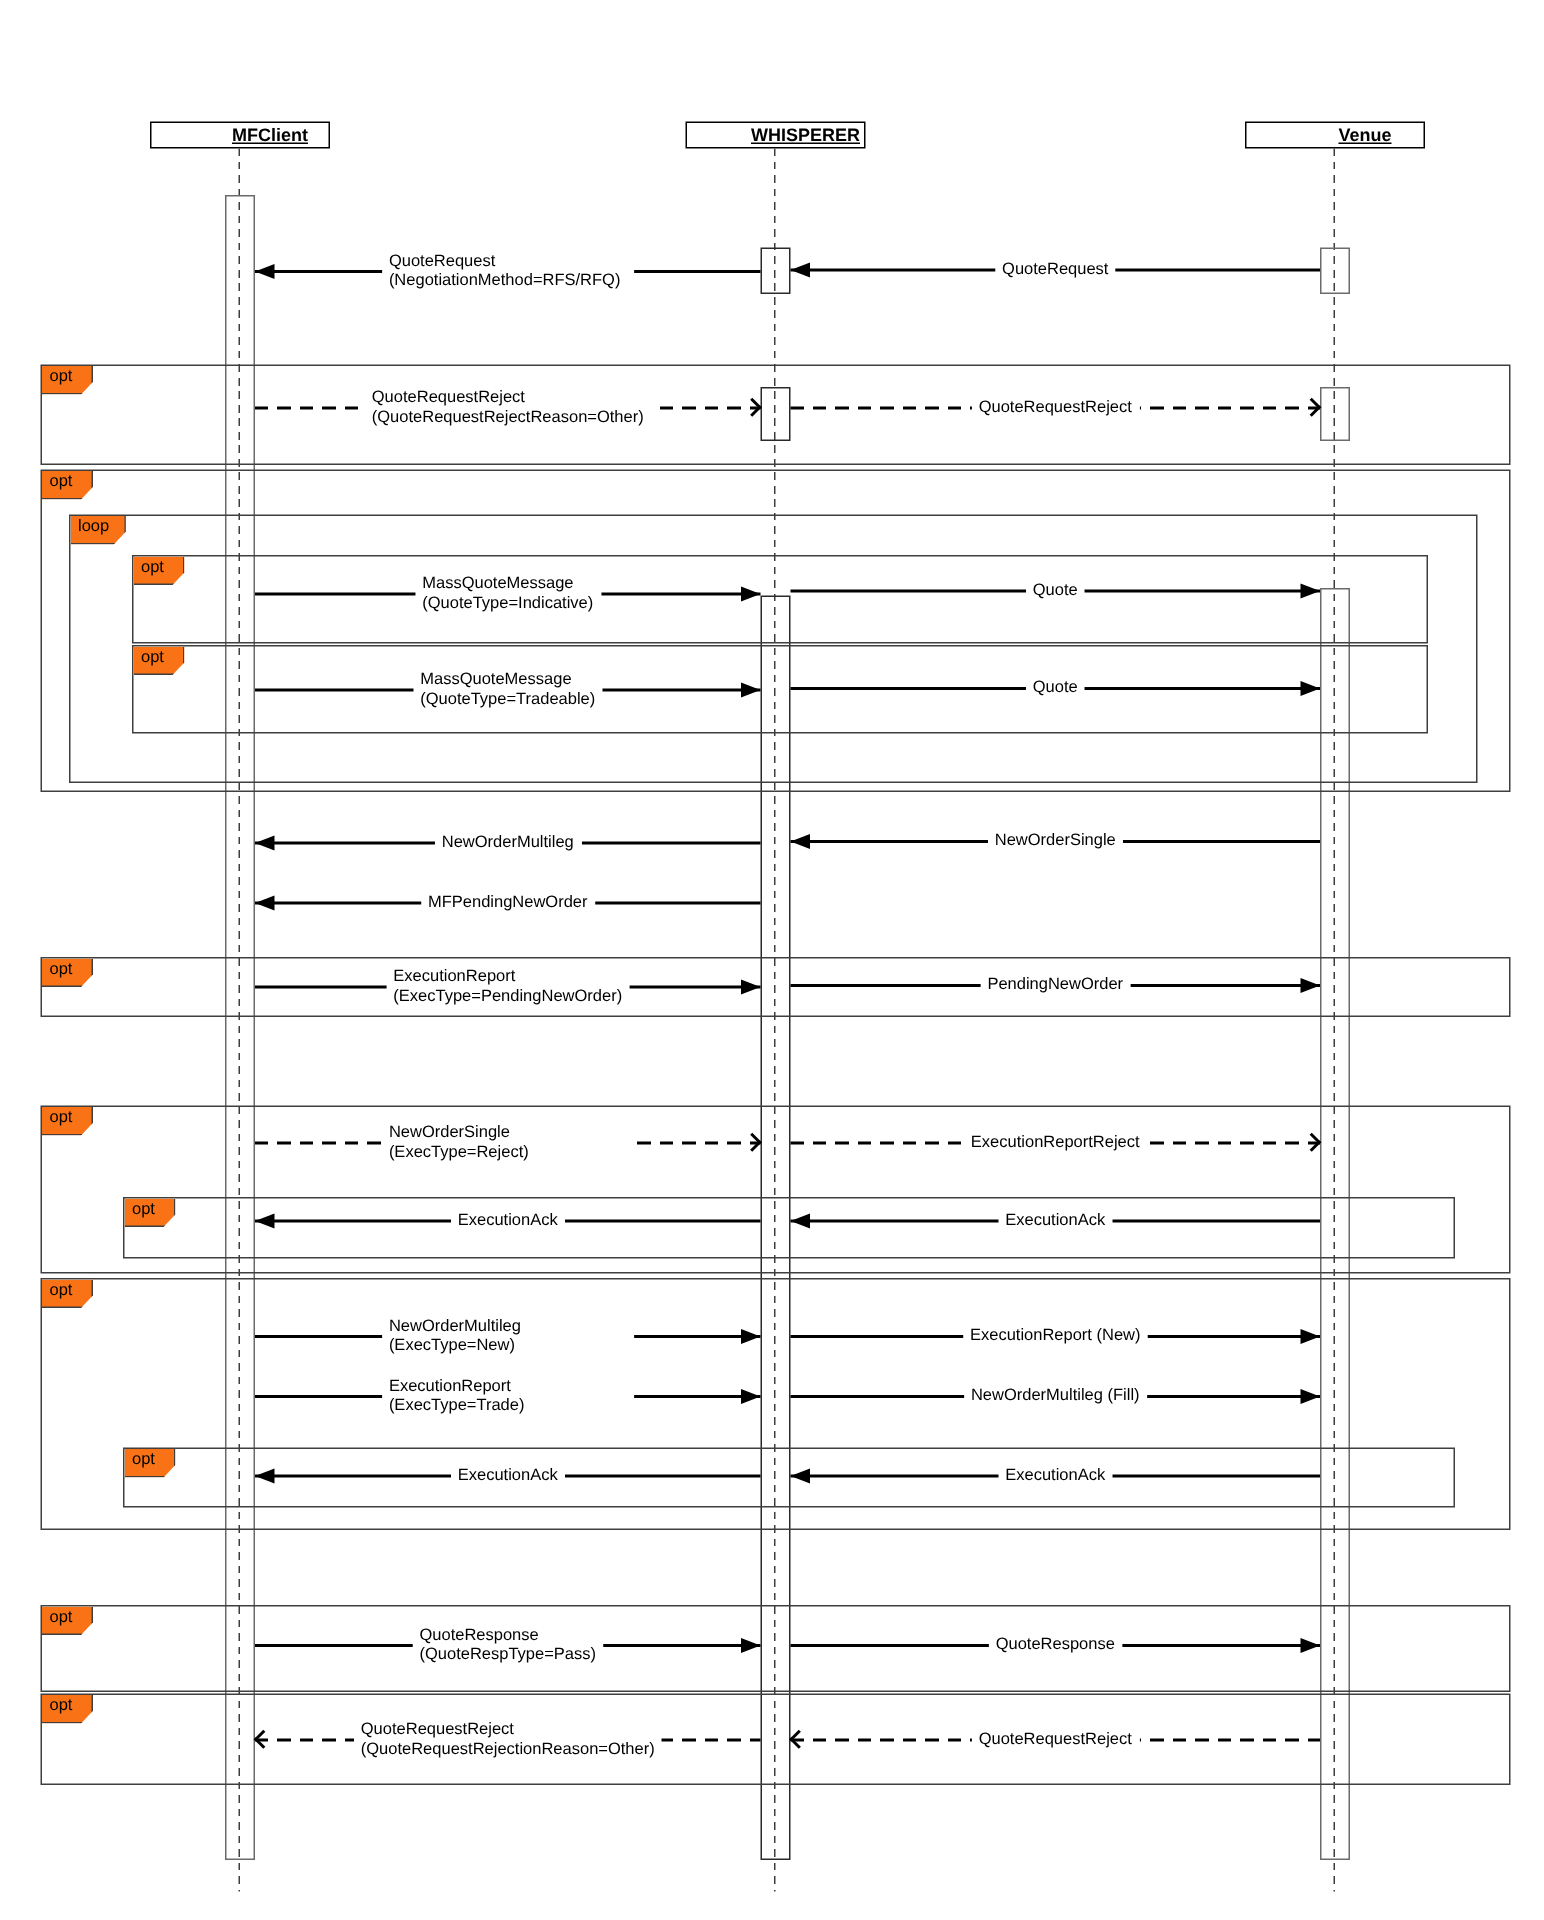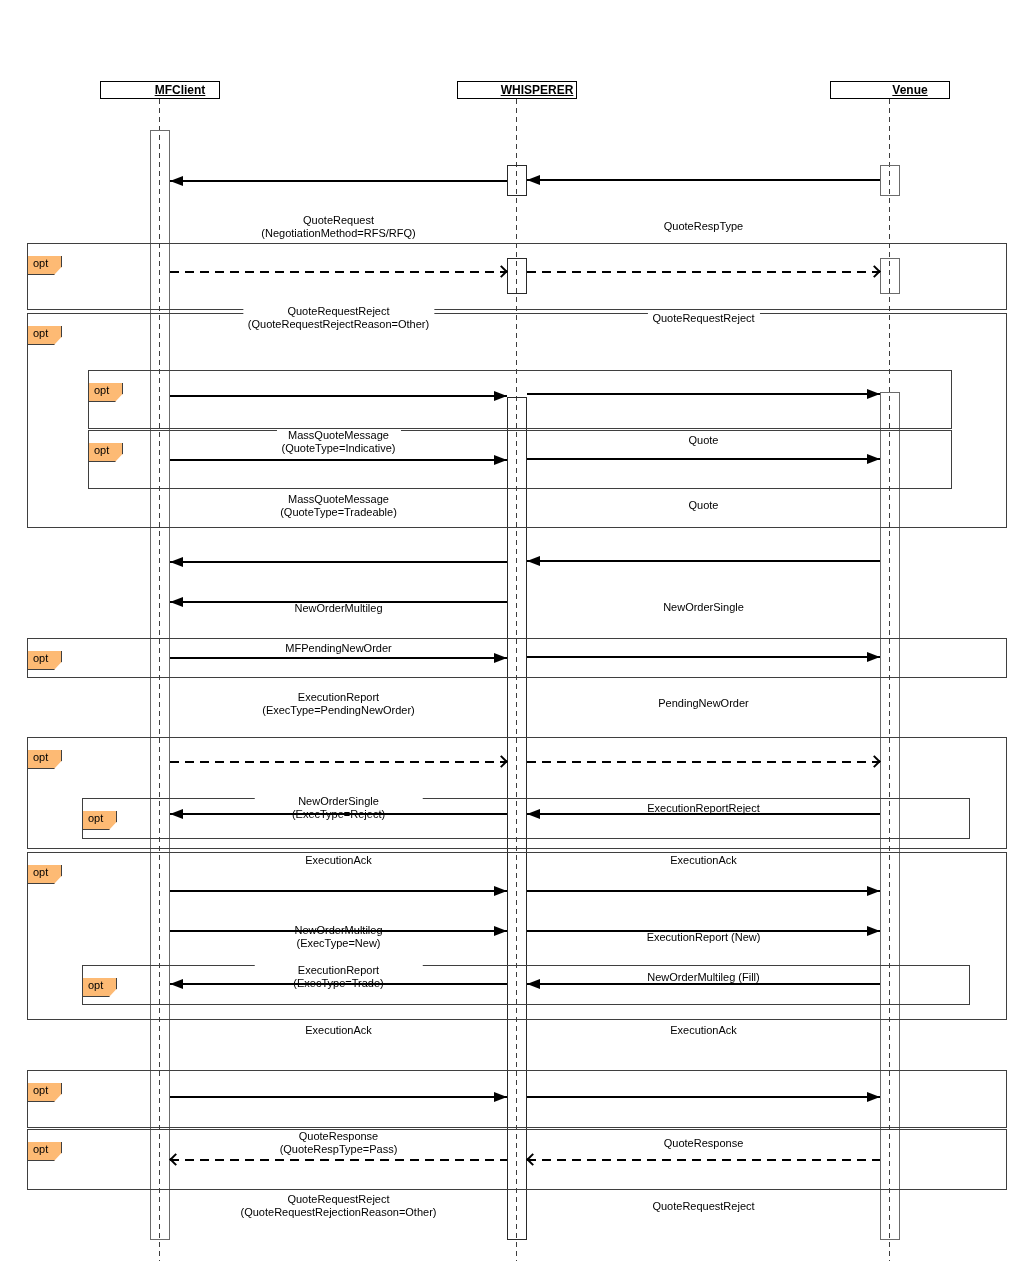--- a/index.html
+++ b/index.html
@@ -25,36 +25,36 @@
   
   .act {
     position: absolute; width: 20px; background: transparent;
     border: 1px solid #6b6b6b; z-index: 2;
   }
   .act.dark { border-color: #2a2a2a; }
 
   
   .frag { position: absolute; border: 1px solid #3f3f3f; z-index: 3; }
   .frag-label {
-    position: absolute; top: 12px; left: 0; min-width: 34px; height: 19px;
-    padding: 1px 11px 0 5px; font-size: 11px; background: #fdba74;
+    position: absolute; top: 0; left: 0; min-width: 34px; height: 19px;
+    padding: 1px 11px 0 5px; font-size: 11px; background: #f97316;
     clip-path: polygon(0 0, 100% 0, 100% 55%, calc(100% - 8px) 100%, 0 100%);
     box-shadow: inset -1px -1px 0 #3f3f3f;
   }
 
   
   .msg { position: absolute; z-index: 4; height: 0; }
   .mline { position: absolute; left: 0; right: 0; top: -1px; height: 2px; background: #000; }
   .mline.dashed {
     background: repeating-linear-gradient(90deg, #000 0 9px, transparent 9px 15px);
   }
   .mlabel {
     position: absolute; left: 50%; top: 0; transform: translate(-50%, -50%);
     background: #fff; padding: 0 5px; font-size: 11px; line-height: 13px;
-    white-space: pre-line; text-align: center; margin-top: 46px;
+    white-space: pre-line; text-align: left;
   }
   .ah { position: absolute; }
   .ah.fr { right: 0; top: -5px; width: 0; height: 0;
     border-top: 5px solid transparent; border-bottom: 5px solid transparent;
     border-left: 13px solid #000; }
   .ah.fl { left: 0; top: -5px; width: 0; height: 0;
     border-top: 5px solid transparent; border-bottom: 5px solid transparent;
     border-right: 13px solid #000; }
   .ah.or { right: 1px; top: -5px; width: 9px; height: 9px;
     border-top: 2px solid #000; border-right: 2px solid #000;
@@ -83,20 +83,23 @@
   <div class="act" style="left:880px;top:165px;height:31px"></div>
   <div class="act" style="left:880px;top:258px;height:36px"></div>
   <div class="act" style="left:880px;top:392px;height:848px"></div>
 
   <div class="frag" style="left:27px;top:243px;width:980px;height:67px">
     <div class="frag-label">opt</div>
   </div>
   <div class="frag" style="left:27px;top:313px;width:980px;height:215px">
     <div class="frag-label">opt</div>
   </div>
+  <div class="frag" style="left:46px;top:343px;width:939px;height:179px">
+    <div class="frag-label">loop</div>
+  </div>
   <div class="frag" style="left:88px;top:370px;width:864px;height:59px">
     <div class="frag-label">opt</div>
   </div>
   <div class="frag" style="left:88px;top:430px;width:864px;height:59px">
     <div class="frag-label">opt</div>
   </div>
   <div class="frag" style="left:27px;top:638px;width:980px;height:40px">
     <div class="frag-label">opt</div>
   </div>
   <div class="frag" style="left:27px;top:737px;width:980px;height:112px">
@@ -119,21 +122,21 @@
   </div>
 
   <div class="msg" style="left:170px;top:181px;width:337px">
     <div class="mline"></div>
     <div class="ah fl"></div>
     <span class="mlabel">QuoteRequest (NegotiationMethod=RFS/RFQ)</span>
   </div>
   <div class="msg" style="left:527px;top:180px;width:353px">
     <div class="mline"></div>
     <div class="ah fl"></div>
-    <span class="mlabel">QuoteRespType</span>
+    <span class="mlabel">QuoteRequest</span>
   </div>
 
   <div class="msg" style="left:170px;top:272px;width:337px">
     <div class="mline dashed"></div>
     <div class="ah or"></div>
     <span class="mlabel">QuoteRequestReject
 (QuoteRequestRejectReason=Other)</span>
   </div>
   <div class="msg" style="left:527px;top:272px;width:353px">
     <div class="mline dashed"></div>

